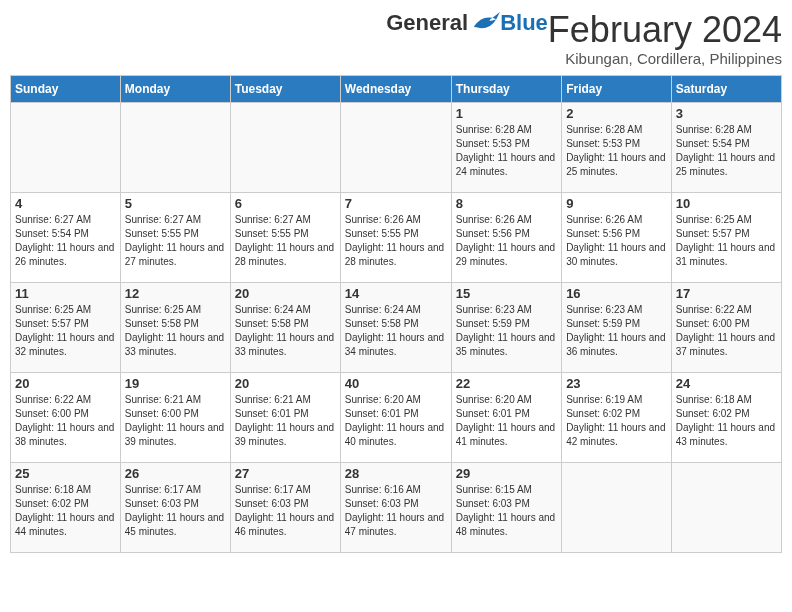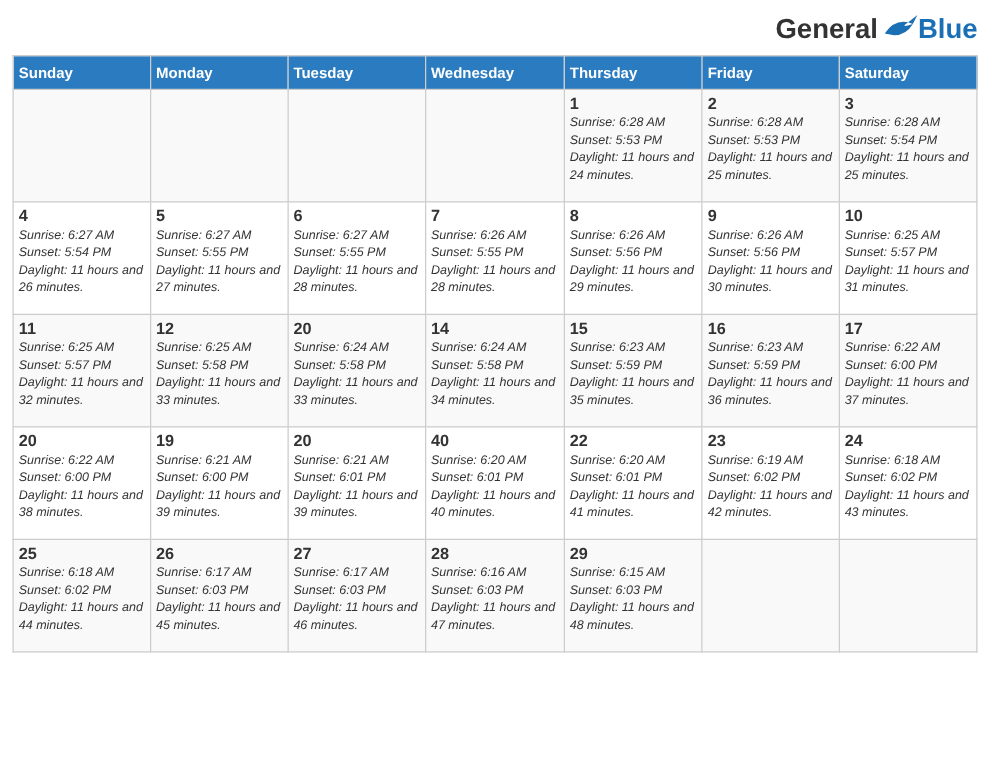--- a/index.html
+++ b/index.html
@@ -74,21 +74,20 @@
     .day-number {
       font-size: 13px;
       font-weight: bold;
       color: #333;
       margin-bottom: 2px;
     }
     .day-info {
       font-size: 10px;
       color: #333;
       line-height: 1.4;
-      font-style: italic;
     }
     .empty-cell {
       background: #fff;
     }
     .calendar tbody tr:nth-child(odd) td {
       background: #f9f9f9;
     }
     .calendar tbody tr:nth-child(even) td {
       background: #fff;
     }
@@ -100,20 +99,24 @@
   <div class="logo">
     <div class="logo-text">
       <span class="logo-general">General</span>
       <svg class="logo-bird" viewBox="0 0 40 30" xmlns="http://www.w3.org/2000/svg">
         <path d="M5,20 Q15,5 30,8 Q20,15 35,10 Q28,22 15,22 Z" fill="#1a6fb5"></path>
         <path d="M30,8 Q38,2 40,0 Q36,8 35,10 Z" fill="#1a6fb5"></path>
       </svg>
       <span class="logo-blue">Blue</span>
     </div>
   </div>
+  <div class="title-block">
+    <h1>February 2024</h1>
+    <h2>Kibungan, Cordillera, Philippines</h2>
+  </div>
 </div>
 
 <table class="calendar">
   <thead>
     <tr>
     <th>Sunday</th>
         <th>Monday</th>
         <th>Tuesday</th>
         <th>Wednesday</th>
         <th>Thursday</th>

